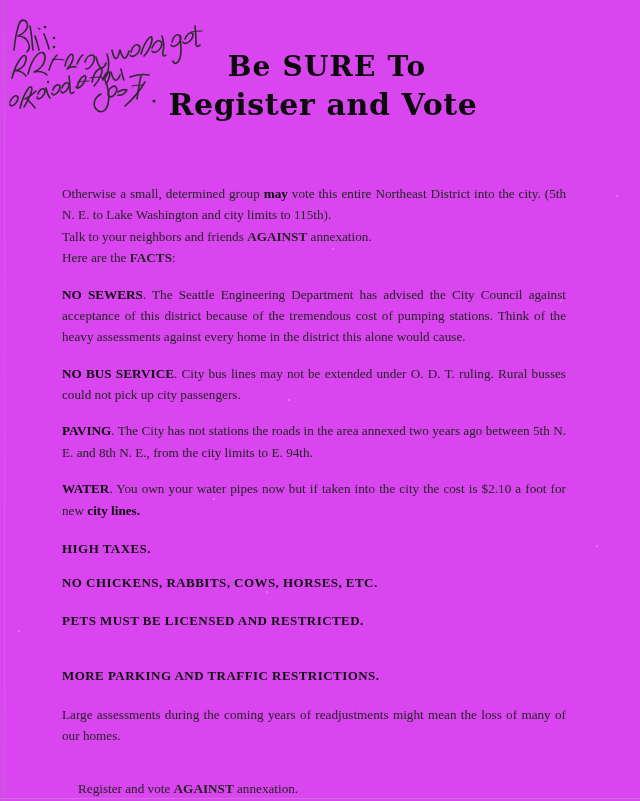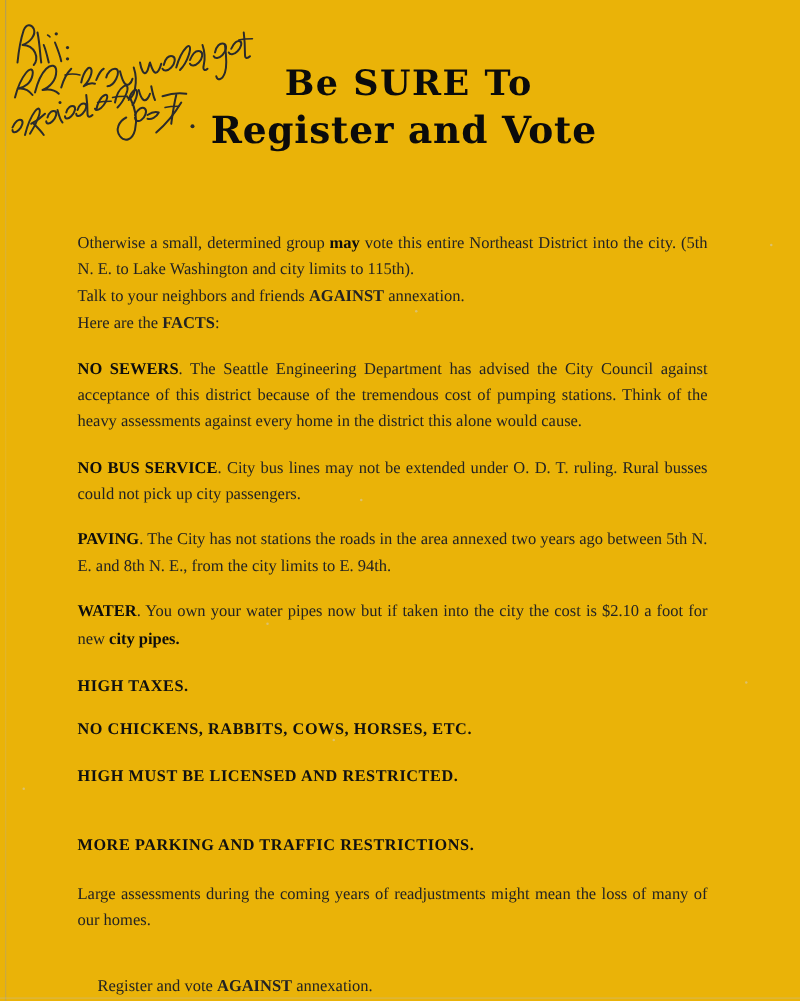--- a/index.html
+++ b/index.html
@@ -5,21 +5,21 @@
 <style>
   html, body {
     margin: 0;
     padding: 0;
     background: #ffffff;
   }
   #page {
     position: relative;
     width: 640px;
     height: 801px;
-    background: #eab308;
+    background: #d946ef;
     overflow: hidden;
     font-family: "Liberation Serif", "DejaVu Serif", serif;
     color: #1a1a1a;
   }
   
   #scan-edge-left {
     position: absolute;
     left: 4px; top: 0; bottom: 0;
     width: 1px;
     background: linear-gradient(to bottom,
@@ -238,31 +238,31 @@
     <div class="gap-md"></div>
 
     <p class="para"><b>NO BUS SERVICE</b><span>. City bus lines may not be extended under O. D. T. ruling. Rural busses could not pick up city passengers.</span></p>
 
     <div class="gap-md"></div>
 
     <p class="para"><b>PAVING</b><span>. The City has not stations the roads in the area annexed two years ago between 5th N. E. and 8th N. E., from the city limits to E. 94th.</span></p>
 
     <div class="gap-md"></div>
 
-    <p class="para"><b>WATER</b><span>. You own your water pipes now but if taken into the city the cost is $2.10 a foot for new </span><b>city pipes.</b></p>
+    <p class="para"><b>WATER</b><span>. You own your water pipes now but if taken into the city the cost is $2.10 a foot for new </span><b>city lines.</b></p>
 
     <div class="gap-lg"></div>
 
     <p class="bold-item">HIGH TAXES.</p>
     <div class="gap-md"></div>
 
     <p class="bold-item">NO CHICKENS, RABBITS, COWS, HORSES, ETC.</p>
     <div class="gap-lg"></div>
 
-    <p class="bold-item">HIGH MUST BE LICENSED AND RESTRICTED.</p>
+    <p class="bold-item">PETS MUST BE LICENSED AND RESTRICTED.</p>
     <div class="gap-lg"></div>
 
     <div class="gap-lg"></div>
 
     <p class="bold-item">MORE PARKING AND TRAFFIC RESTRICTIONS.</p>
 
     <div class="gap-lg"></div>
 
     <p class="para">Large assessments during the coming years of readjustments might mean the loss of many of our homes.</p>
 

